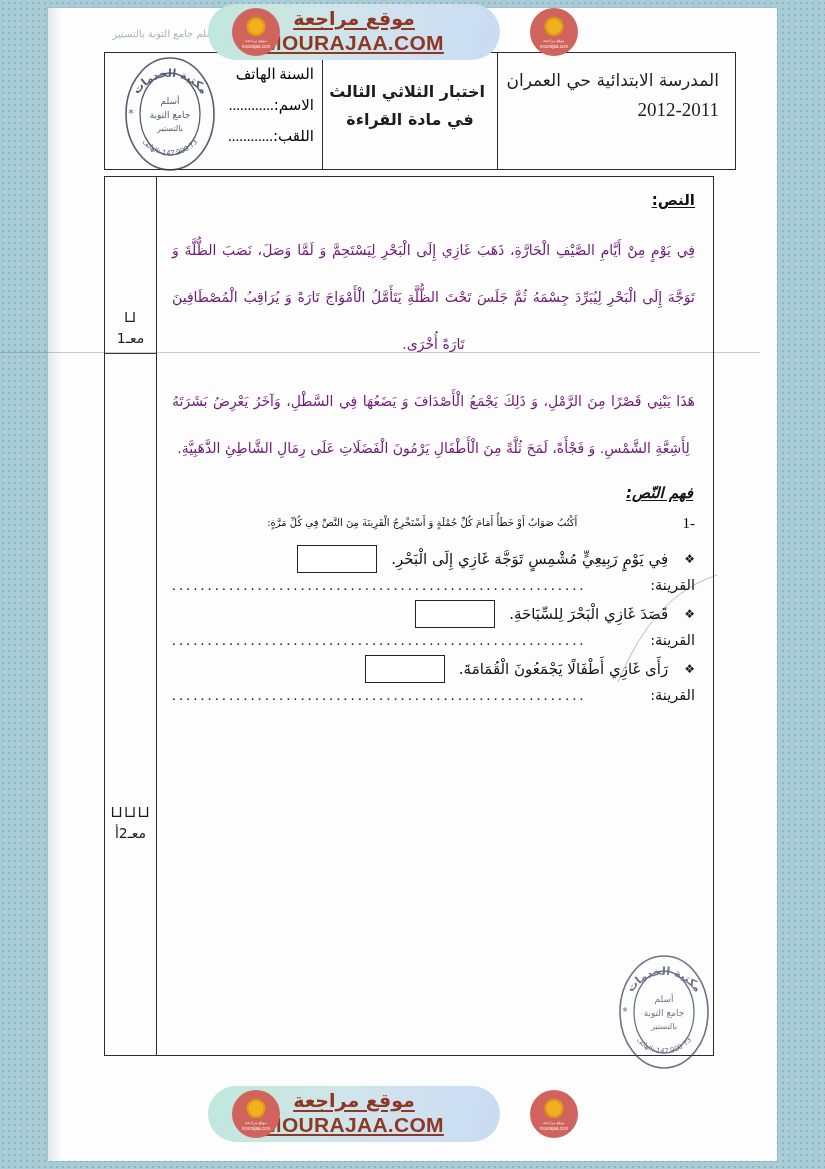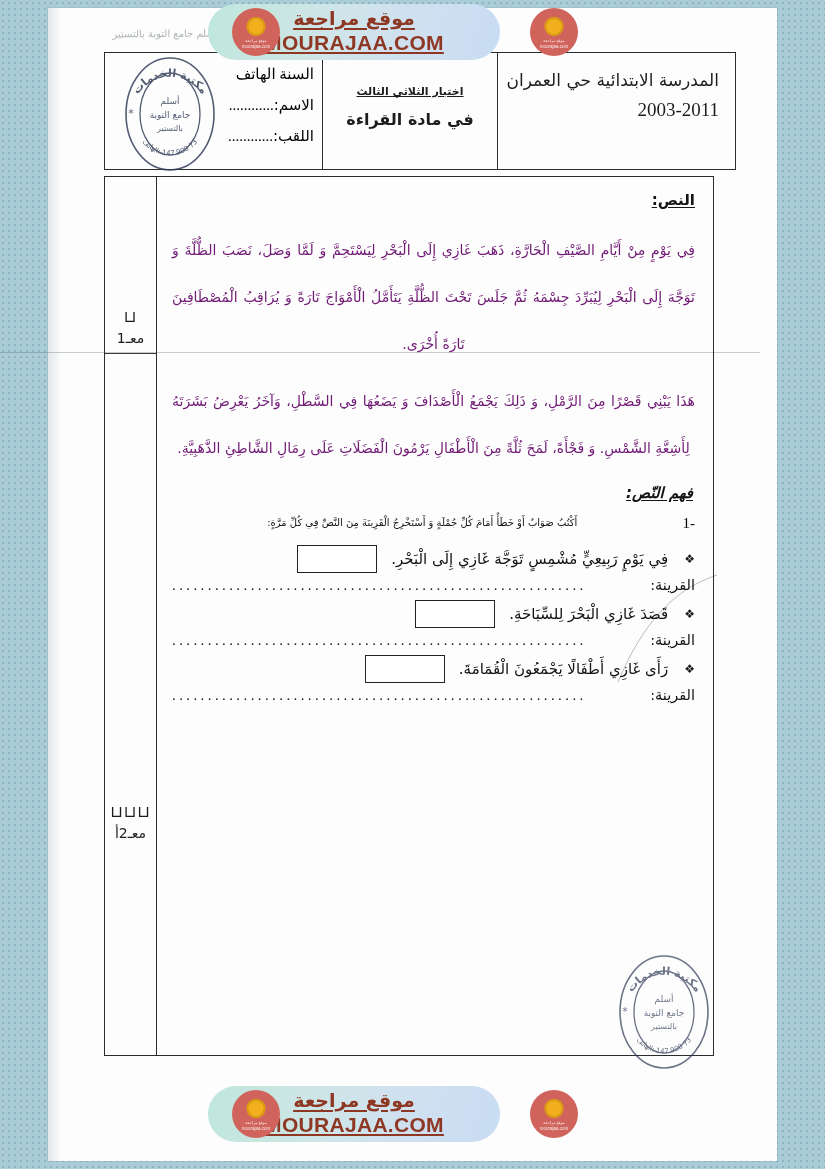--- a/index.html
+++ b/index.html
@@ -192,21 +192,21 @@
     color: #1d1d1d;
     white-space: nowrap;
   }
   #school-name { font-size: 17px; line-height: 26px; }
   #school-year {
     font-size: 19px;
     line-height: 34px;
     font-family: "Liberation Serif", serif;
     direction: ltr;
   }
-  #exam-title  { font-size: 11px; font-weight: 600; line-height: 26px; text-decoration: underline; }
+  #exam-title  { font-size: 16px; font-weight: 600; line-height: 26px; }
   #exam-subject{ font-size: 16px; font-weight: 600; line-height: 30px; }
   .stu-line {
     font-size: 15px;
     line-height: 31px;
     white-space: nowrap;
     overflow: hidden;
   }
   .stu-label { font-family: "DejaVu Sans", sans-serif; }
   .dots { letter-spacing: 1.4px; font-family: "Liberation Serif", serif; }
 
@@ -424,21 +424,21 @@
 <svg id="scan-curve">
   <path d="M105,5 C60,20 30,55 6,112" fill="none" stroke="rgba(90,110,125,0.45)" stroke-width="1"></path>
 </svg>
 
 <div id="top-scribble">أسلم جامع التوبة بالتستير</div>
 
 <div id="header-table">
 
   <div class="hcell" id="hcell-school">
     <div class="h-line" id="school-name">المدرسة الابتدائية حي العمران</div>
-    <div class="h-line" id="school-year">2003-2011</div>
+    <div class="h-line" id="school-year">2012-2011</div>
   </div>
 
   <div class="hcell" id="hcell-exam">
     <div class="h-line" id="exam-title">اختبار الثلاثي الثالث</div>
     <div class="h-line" id="exam-subject">في مادة القراءة</div>
   </div>
 
   <div class="hcell" id="hcell-student">
     <div class="stu-line">السنة الهاتف</div>
     <div class="stu-line">

